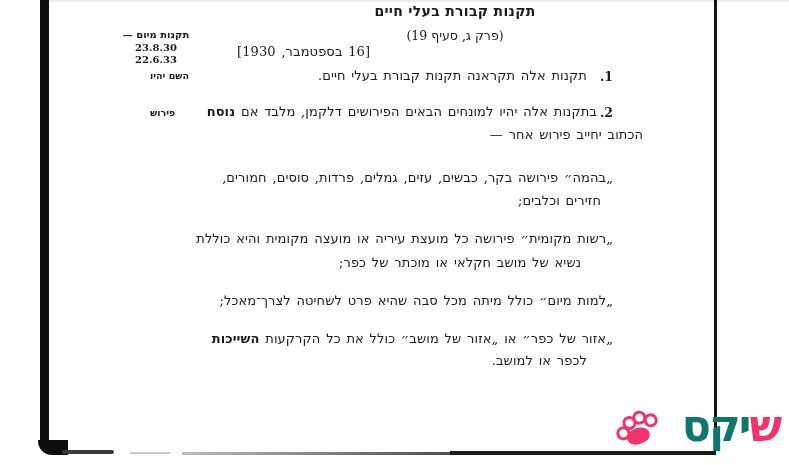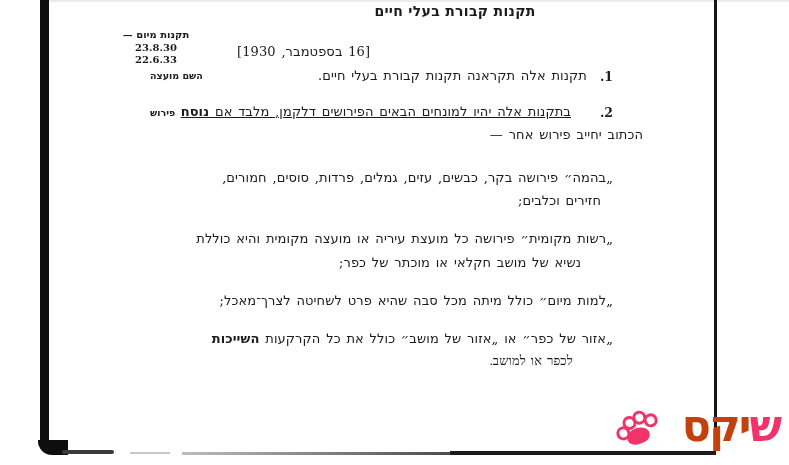--- a/index.html
+++ b/index.html
@@ -21,21 +21,21 @@
   .subtitle{left:300px;top:28px;width:310px;text-align:center;font-size:12.5px;}
   .bracket-date{left:237px;top:44px;font-size:11.5px;}
   .bodyline{font-size:13px;white-space:nowrap;letter-spacing:.1px;word-spacing:1.5px;}
   .num{font-size:12.5px;font-weight:bold;}
   .note{left:150px;width:96px;text-align:left;font-size:9.5px;font-weight:bold;white-space:nowrap;}
   .bd{font-weight:bold;}
   
   .logo-text{left:640px;top:403px;width:140px;font-family:"DejaVu Sans",sans-serif;
              font-size:43px;font-weight:bold;letter-spacing:-2px;line-height:46px;text-align:right;direction:rtl;}
   .logo-shin{color:#f1336b;}
-  .logo-rest{color:#c2410c;}
+  .logo-rest{color:#0f766e;}
   .paw{left:616px;top:411px;width:42px;height:38px;transform:rotate(-18deg);}
   .paw .toe{position:absolute;width:8px;height:8px;border:3px solid #f1336b;border-radius:50%;background:#fff;}
   .paw .t1{left:0;top:11px;}
   .paw .t2{left:9px;top:3px;}
   .paw .t3{left:20px;top:1px;}
   .paw .t4{left:30px;top:7px;}
   .paw .pad{position:absolute;left:9px;top:17px;width:23px;height:16px;background:#f1336b;
             border-radius:55% 55% 48% 48%;}
 </style>
 </head>
@@ -52,45 +52,46 @@
   <div class="abs seg-c"></div>
   <div class="abs seg-d"></div>
 
   <div class="abs stamp">
     <div>תקנות מיום —</div>
     <div>23.8.30</div>
     <div>22.6.33</div>
   </div>
 
   <div class="abs title">תקנות קבורת בעלי חיים</div>
+  <div class="abs subtitle">(פרק ג, סעיף 19)</div>
   <div class="abs bracket-date bodyline">[16 בספטמבר, 1930]</div>
 
   <div class="abs num" style="right:176px;top:69px;">1.</div>
   <div class="abs bodyline" style="right:202px;top:68px;">תקנות אלה תקראנה תקנות קבורת בעלי חיים.</div>
-  <div class="abs note" style="top:70px;">השם מועצה</div>
+  <div class="abs note" style="top:70px;">השם יהיו</div>
 
   <div class="abs num" style="right:176px;top:105px;">2.</div>
-  <div class="abs bodyline" style="right:218px;top:104px;text-decoration:underline;">
+  <div class="abs bodyline" style="right:192px;top:104px;">
     <span>בתקנות אלה יהיו למונחים הבאים הפירושים דלקמן, מלבד אם </span><span class="bd">נוסח</span>
   </div>
   <div class="abs note" style="top:107px;">פירוש</div>
   <div class="abs bodyline" style="right:146px;top:127px;">הכתוב יחייב פירוש אחר —</div>
 
   <div class="abs bodyline" style="right:176px;top:170px;">„בהמה״ פירושה בקר, כבשים, עזים, גמלים, פרדות, סוסים, חמורים,</div>
   <div class="abs bodyline" style="right:188px;top:193px;">חזירים וכלבים;</div>
 
   <div class="abs bodyline" style="right:176px;top:231px;">„רשות מקומית״ פירושה כל מועצת עיריה או מועצה מקומית והיא כוללת</div>
   <div class="abs bodyline" style="right:208px;top:255px;">נשיא של מושב חקלאי או מוכתר של כפר;</div>
 
   <div class="abs bodyline" style="right:176px;top:293px;">„למות מיום״ כולל מיתה מכל סבה שהיא פרט לשחיטה לצרך־מאכל;</div>
 
   <div class="abs bodyline" style="right:176px;top:331px;">
     <span>„אזור של כפר״ או „אזור של מושב״ כולל את כל הקרקעות </span><span class="bd">השייכות</span>
   </div>
-  <div class="abs bodyline" style="right:216px;top:353px;font-family:Liberation Serif, serif;">לכפר או למושב.</div>
+  <div class="abs bodyline" style="right:202px;top:353px;">לכפר או למושב.</div>
 
   <div class="abs paw">
     <span class="toe t1"></span>
       <span class="toe t2"></span>
       <span class="toe t3"></span>
       <span class="toe t4"></span>
     <span class="pad"></span>
   </div>
   <div class="abs logo-text">
     <span class="logo-shin">ש</span><span class="logo-rest">יקס</span>

